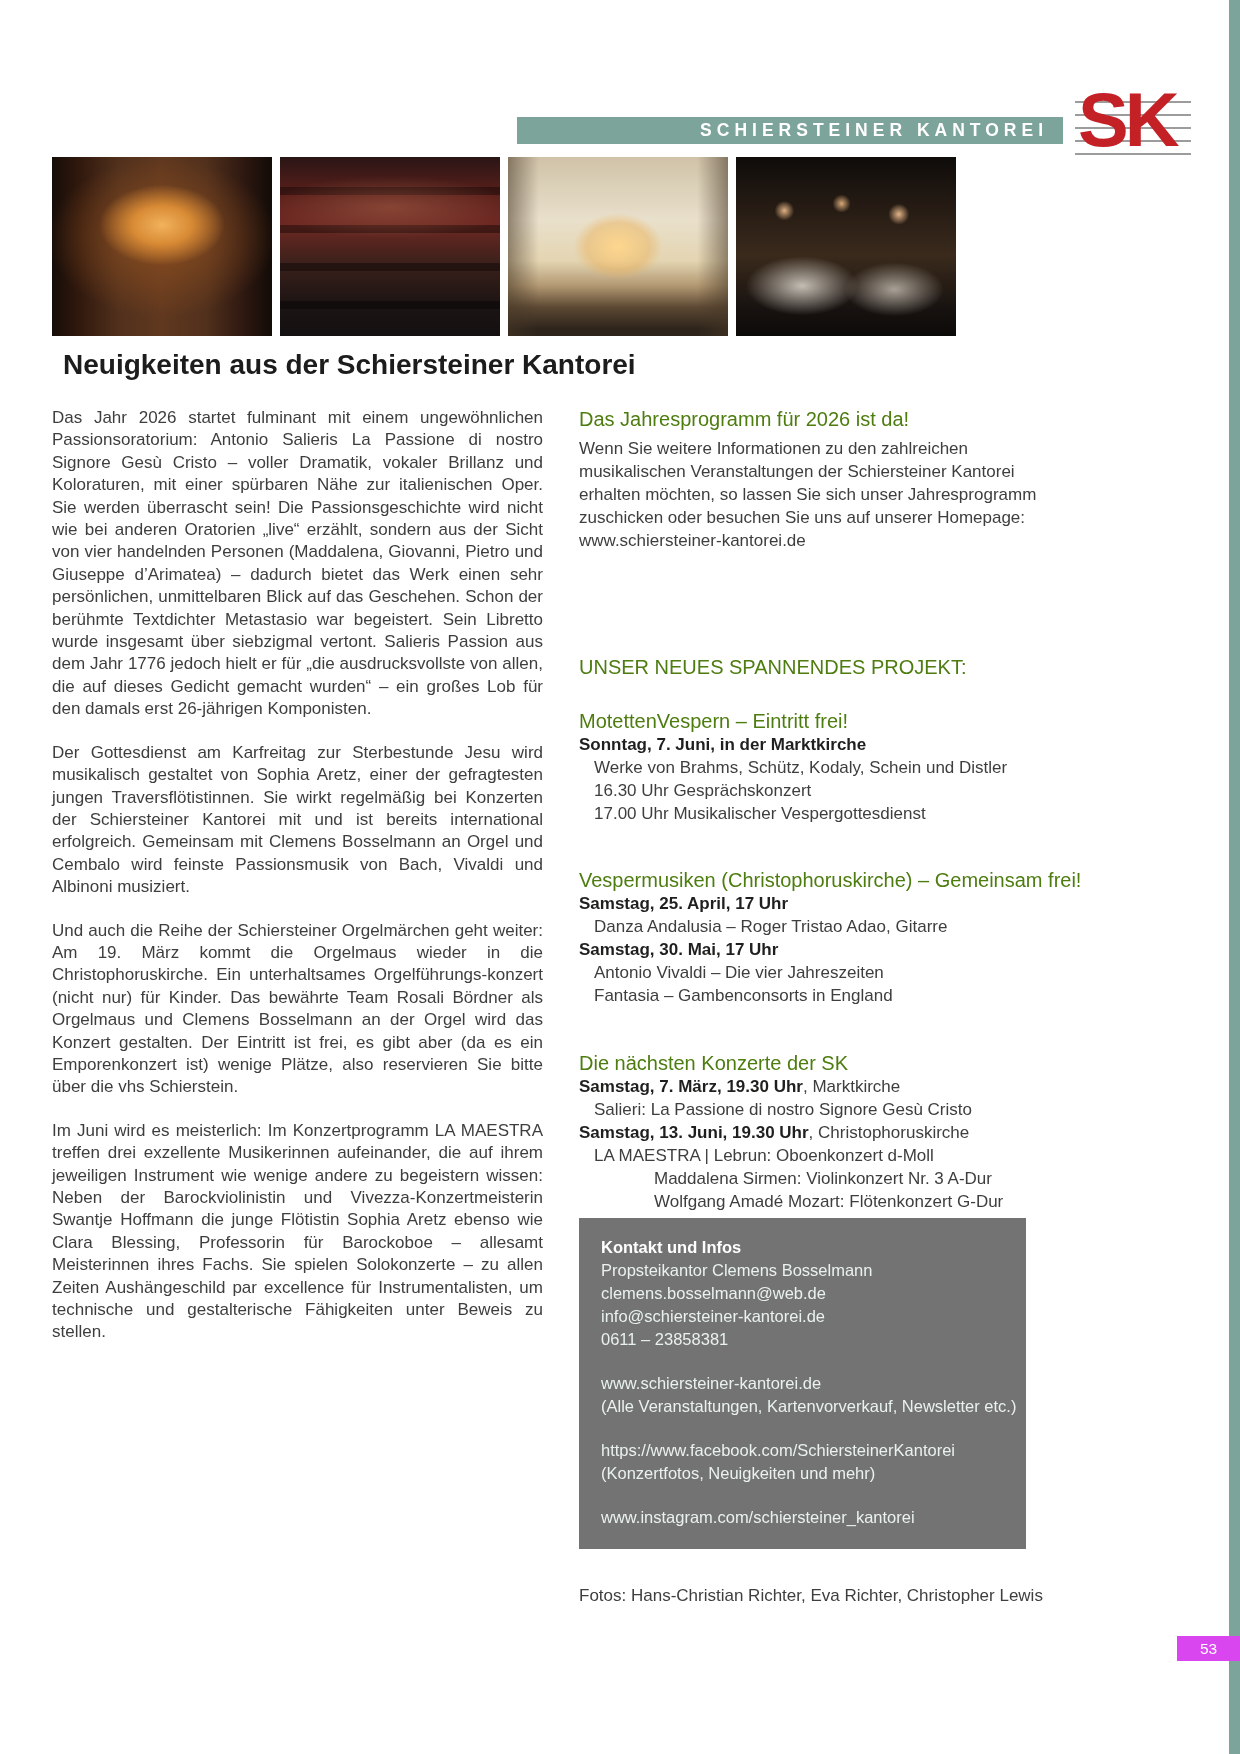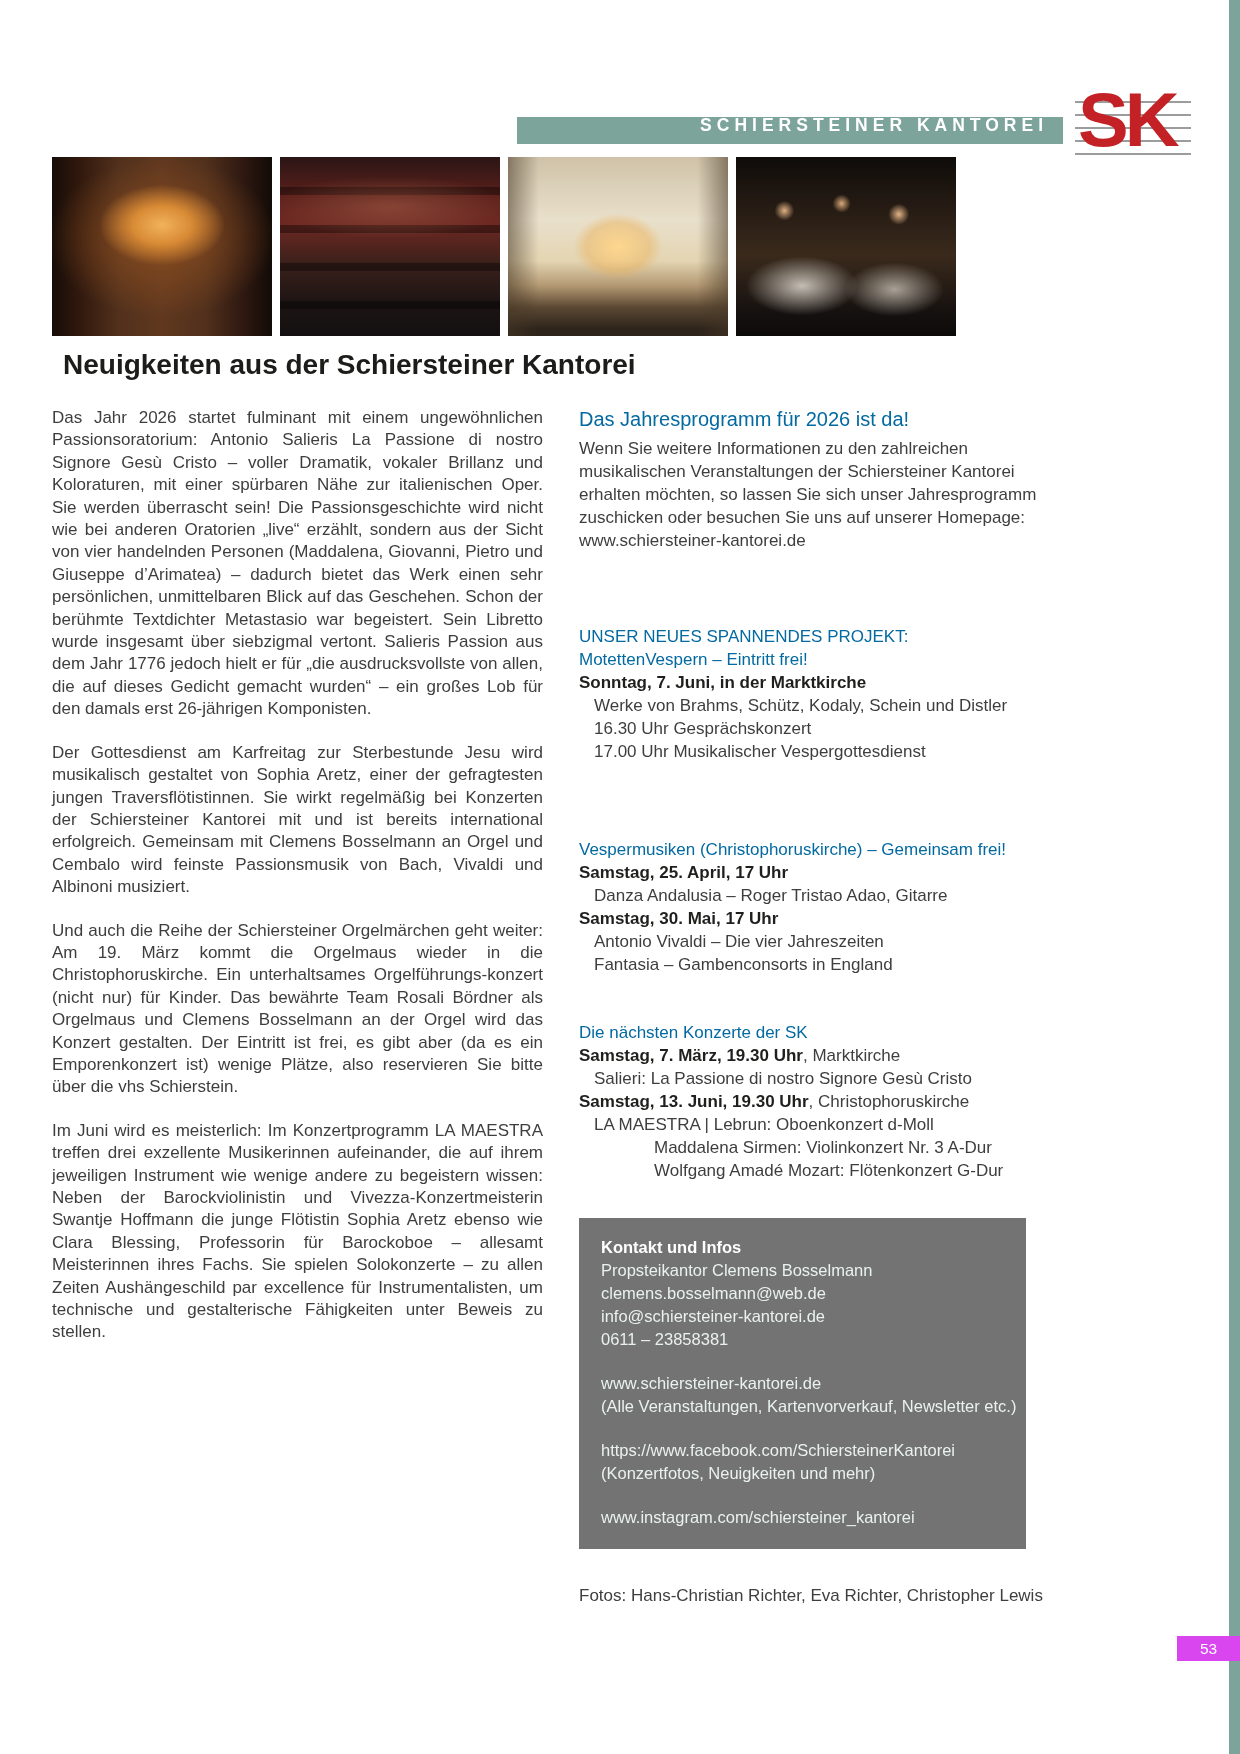--- a/index.html
+++ b/index.html
@@ -6,21 +6,21 @@
   .page{position:relative;width:1240px;height:1754px;background:#ffffff;overflow:hidden;
         font-family:"Liberation Sans","DejaVu Sans",sans-serif;}
 
   
   .edge-strip{position:absolute;top:0;right:0;width:11px;height:100%;background:#7da49a;}
   .pagenum{position:absolute;left:1177px;top:1636px;width:63px;height:25px;background:#d946ef;
            color:#fff;font-size:15.5px;display:flex;align-items:center;justify-content:center;}
 
   
   .header-bar{position:absolute;left:517px;top:117px;width:546px;height:27px;background:#7da49a;
-              display:flex;justify-content:flex-end;padding-right:15px;box-sizing:border-box;}
+              display:flex;align-items:center;justify-content:flex-end;padding-right:15px;box-sizing:border-box;}
   .header-bar span{color:#fff;font-weight:bold;font-size:17.5px;letter-spacing:5px;line-height:1;white-space:nowrap;}
   .sk-logo{position:absolute;left:1078px;top:90px;width:110px;height:72px;}
   .sk-staff{position:absolute;left:-3px;top:11px;width:116px;height:56px;
             background:repeating-linear-gradient(180deg,#9c9c9c 0 2px,transparent 2px 13px);}
   .sk-text{position:absolute;left:0;top:-8px;width:110px;text-align:left;font-size:76px;line-height:76px;
            font-weight:bold;color:#c42127;letter-spacing:-4px;}
 
   
   .photos{position:absolute;left:52px;top:157px;display:flex;gap:8px;}
   .photo{width:220px;height:179px;}
@@ -49,23 +49,23 @@
   .col-left{position:absolute;left:52px;top:407px;width:491px;font-size:17px;line-height:22.4px;
             color:#3e3e3e;text-align:justify;}
   .col-left p{margin:0 0 21px 0;}
 
   
   .rc{position:absolute;left:579px;width:465px;font-size:17px;line-height:23px;color:#3e3e3e;}
   .rc-program{top:407px;}
   .rc-project{top:625px;}
   .rc-vesper{top:838px;}
   .rc-konzerte{top:1021px;}
-  .teal{color:#0369a1;}
+  .teal{color:#4d7c0f;}
   .head-lg{font-size:20px;line-height:24px;margin-bottom:6px;white-space:nowrap;}
-  .head{font-size:17px;white-space:nowrap;}
+  .head{font-size:20px;white-space:nowrap;margin-top:31px;}
   .bold{font-weight:bold;color:#1f1f1d;}
   .ind1{padding-left:15px;}
   .ind2{padding-left:75px;}
   .rc div{white-space:nowrap;}
   .rc .wrap{white-space:normal;}
 
   
   .contact-box{position:absolute;left:579px;top:1218px;width:447px;box-sizing:border-box;background:#737373;
                color:#e9f2ef;padding:18px 0 20px 22px;font-size:16.5px;line-height:23px;}
   .contact-box .title{font-weight:bold;color:#fff;}

